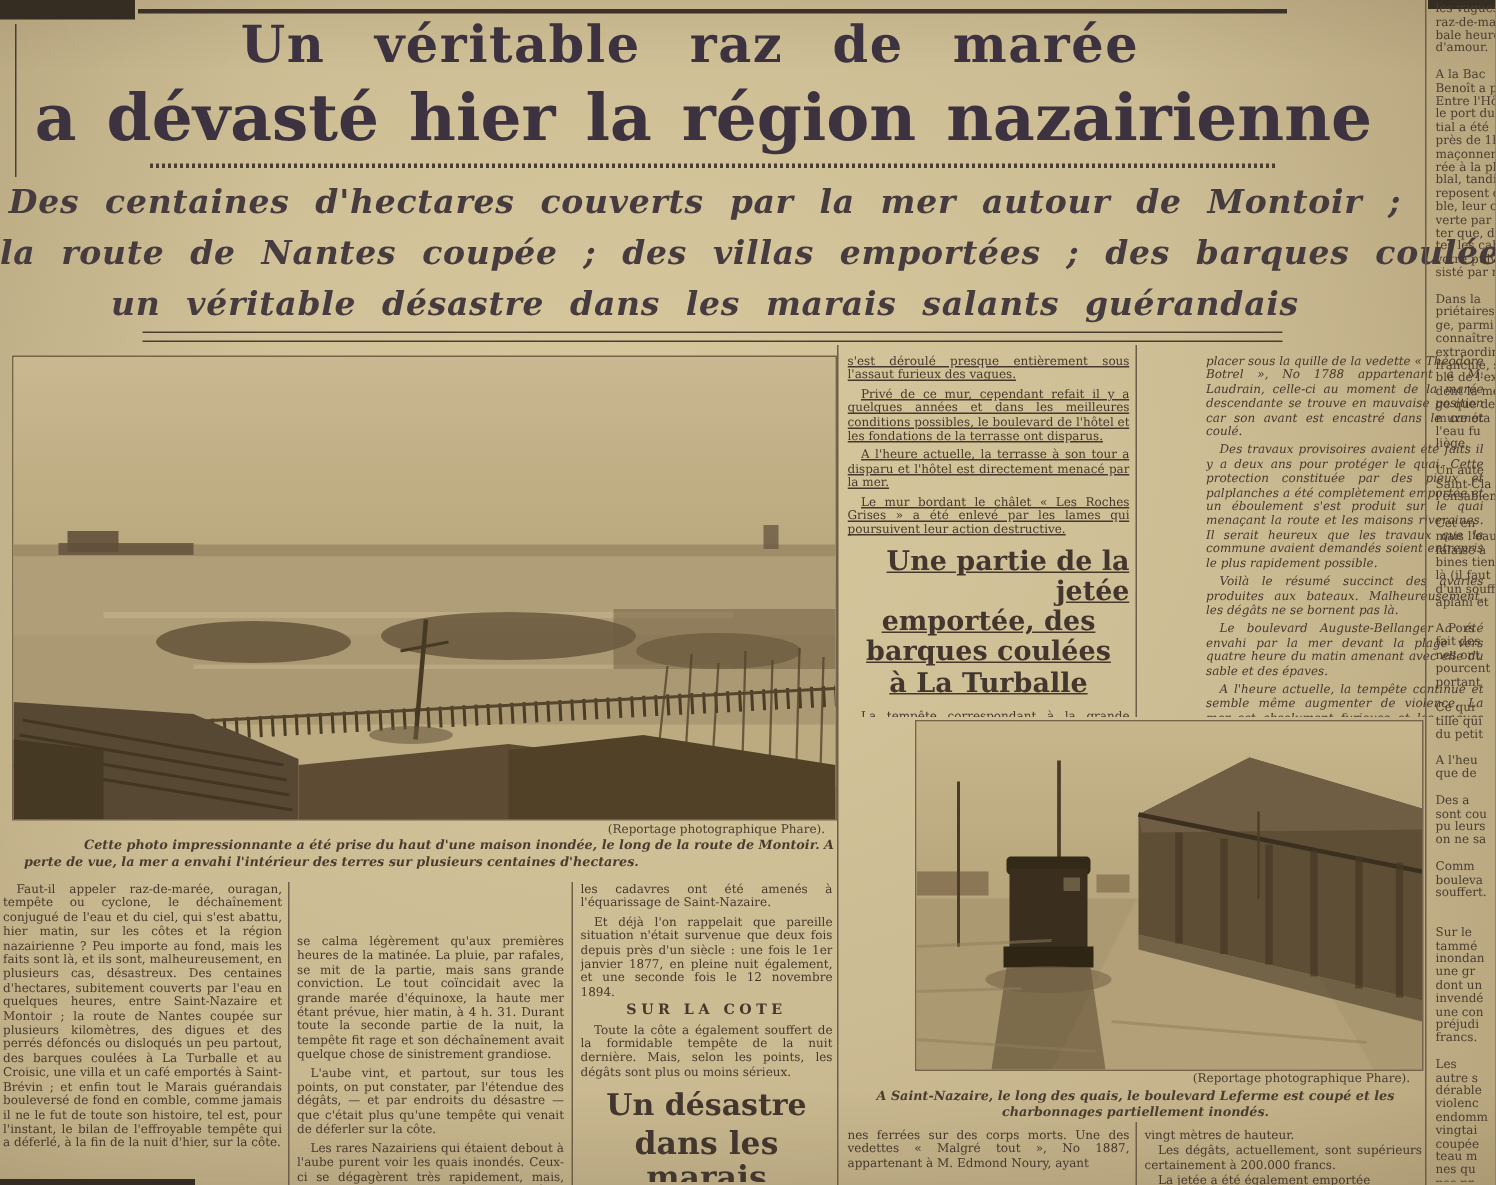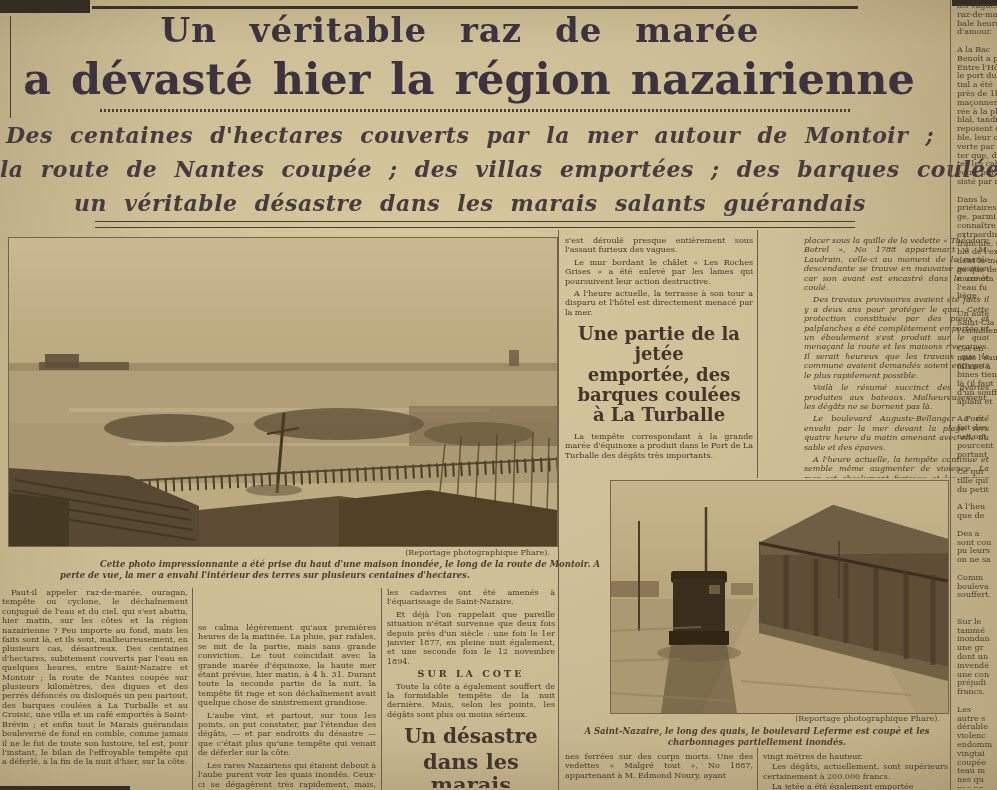--- a/index.html
+++ b/index.html
@@ -92,21 +92,21 @@
         <line x1="4" y1="252" x2="182" y2="282"></line>
       <line x1="2" y1="262" x2="184" y2="292"></line>
         <line x1="0" y1="272" x2="186" y2="302"></line>
     </g>
     <polygon points="0,255 60,262 60,308 0,308" fill="#463923"></polygon>
     <polygon points="190,272 330,258 548,286 548,308 190,308" fill="#5d4c33"></polygon>
     <polygon points="330,262 420,252 548,272 548,308 330,308" fill="#514126"></polygon>
     <ellipse cx="265" cy="252" rx="28" ry="6" fill="#6b5a3f" opacity=".6"></ellipse>
   </svg>
   <div class="abs credit" style="left:250px;top:548px;width:300px;">(Reportage photographique Phare).</div>
-  <div class="abs caption" style="left:16px;top:559px;width:540px;text-indent:40px;margin-left:44px;">Cette photo impressionnante a été prise du haut d'une maison inondée, le long de la route de Montoir. A perte de vue, la mer a envahi l'intérieur des terres sur plusieurs centaines d'hectares.</div>
+  <div class="abs caption" style="left:16px;top:559px;width:540px;text-indent:40px;">Cette photo impressionnante a été prise du haut d'une maison inondée, le long de la route de Montoir. A perte de vue, la mer a envahi l'intérieur des terres sur plusieurs centaines d'hectares.</div>
 
   <div class="abs col" style="left:2px;top:588px;width:186px;height:200px;">
     <p>Faut-il appeler raz-de-marée, ouragan, tempête ou cyclone, le déchaînement conjugué de l'eau et du ciel, qui s'est abattu, hier matin, sur les côtes et la région nazairienne ? Peu importe au fond, mais les faits sont là, et ils sont, malheureusement, en plusieurs cas, désastreux. Des centaines d'hectares, subitement couverts par l'eau en quelques heures, entre Saint-Nazaire et Montoir ; la route de Nantes coupée sur plusieurs kilomètres, des digues et des perrés défoncés ou disloqués un peu partout, des barques coulées à La Turballe et au Croisic, une villa et un café emportés à Saint-Brévin ; et enfin tout le Marais guérandais bouleversé de fond en comble, comme jamais il ne le fut de toute son histoire, tel est, pour l'instant, le bilan de l'effroyable tempête qui a déferlé, à la fin de la nuit d'hier, sur la côte.</p>
   </div>
   <div class="abs vrule" style="left:192px;top:588px;height:202px;"></div>
   <div class="abs col" style="left:198px;top:588px;width:178px;height:200px;margin-top:35px;">
     <p class="noindent">se calma légèrement qu'aux premières heures de la matinée. La pluie, par rafales, se mit de la partie, mais sans grande conviction. Le tout coïncidait avec la grande marée d'équinoxe, la haute mer étant prévue, hier matin, à 4 h. 31. Durant toute la seconde partie de la nuit, la tempête fit rage et son déchaînement avait quelque chose de sinistrement grandiose.</p>
     <p>L'aube vint, et partout, sur tous les points, on put constater, par l'étendue des dégâts, — et par endroits du désastre — que c'était plus qu'une tempête qui venait de déferler sur la côte.</p>
     <p>Les rares Nazairiens qui étaient debout à l'aube purent voir les quais inondés. Ceux-ci se dégagèrent très rapidement, mais, par contre, le boulevard Paul-Leferme était inondé, en deux en-</p>
   </div>
@@ -116,25 +116,26 @@
     <p>Et déjà l'on rappelait que pareille situation n'était survenue que deux fois depuis près d'un siècle : une fois le 1er janvier 1877, en pleine nuit également, et une seconde fois le 12 novembre 1894.</p>
     <p class="crosshead">SUR LA COTE</p>
     <p>Toute la côte a également souffert de la formidable tempête de la nuit dernière. Mais, selon les points, les dégâts sont plus ou moins sérieux.</p>
     <div class="bigsub" style="font-size:20px;margin:6px 0 2px;text-align:center;">Un désastre</div>
     <div class="bigsub" style="font-size:21px;margin:0 0 6px;">dans les marais salants</div>
 
   </div>
 
   <div class="abs vrule" style="left:558px;top:230px;height:560px;"></div>
 
-  <div class="abs col" style="left:565px;top:236px;width:188px;height:242px;">
+  <div class="abs col" style="left:565px;top:236px;width:188px;height:242px;text-decoration:underline;">
     <p class="noindent">s'est déroulé presque entièrement sous l'assaut furieux des vagues.</p>
+    <p>Privé de ce mur, cependant refait il y a quelques années et dans les meilleures conditions possibles, le boulevard de l'hôtel et les fondations de la terrasse ont disparus.</p>
+    <p>A l'heure actuelle, la terrasse à son tour a disparu et l'hôtel est directement menacé par la mer.</p>
     <p>Le mur bordant le châlet « Les Roches Grises » a été enlevé par les lames qui poursuivent leur action destructive.</p>
-    <p>A l'heure actuelle, la terrasse à son tour a disparu et l'hôtel est directement menacé par la mer.</p>
-    <div class="bigsub" style="font-size:18px;margin:7px 0 0;">Une partie de la jetée</div>
+    <div class="bigsub" style="font-size:18px;margin:7px 0 0;text-align:right;">Une partie de la jetée</div>
     <div class="bigsub" style="font-size:18px;">emportée, des barques coulées</div>
     <div class="bigsub" style="font-size:18px;margin:0 0 7px;">à La Turballe</div>
     <p>La tempête correspondant à la grande marée d'équinoxe a produit dans le Port de La Turballe des dégâts très importants.</p>
 
   </div>
 
   <div class="abs vrule" style="left:757px;top:230px;height:248px;"></div>
 
   <div class="abs col" style="left:804px;top:236px;width:185px;height:242px;font-style:italic;">
     <p class="noindent">placer sous la quille de la vedette « Théodore Botrel », No 1788 appartenant à M. Laudrain, celle-ci au moment de la marée descendante se trouve en mauvaise position car son avant est encastré dans le canot coulé.</p>

